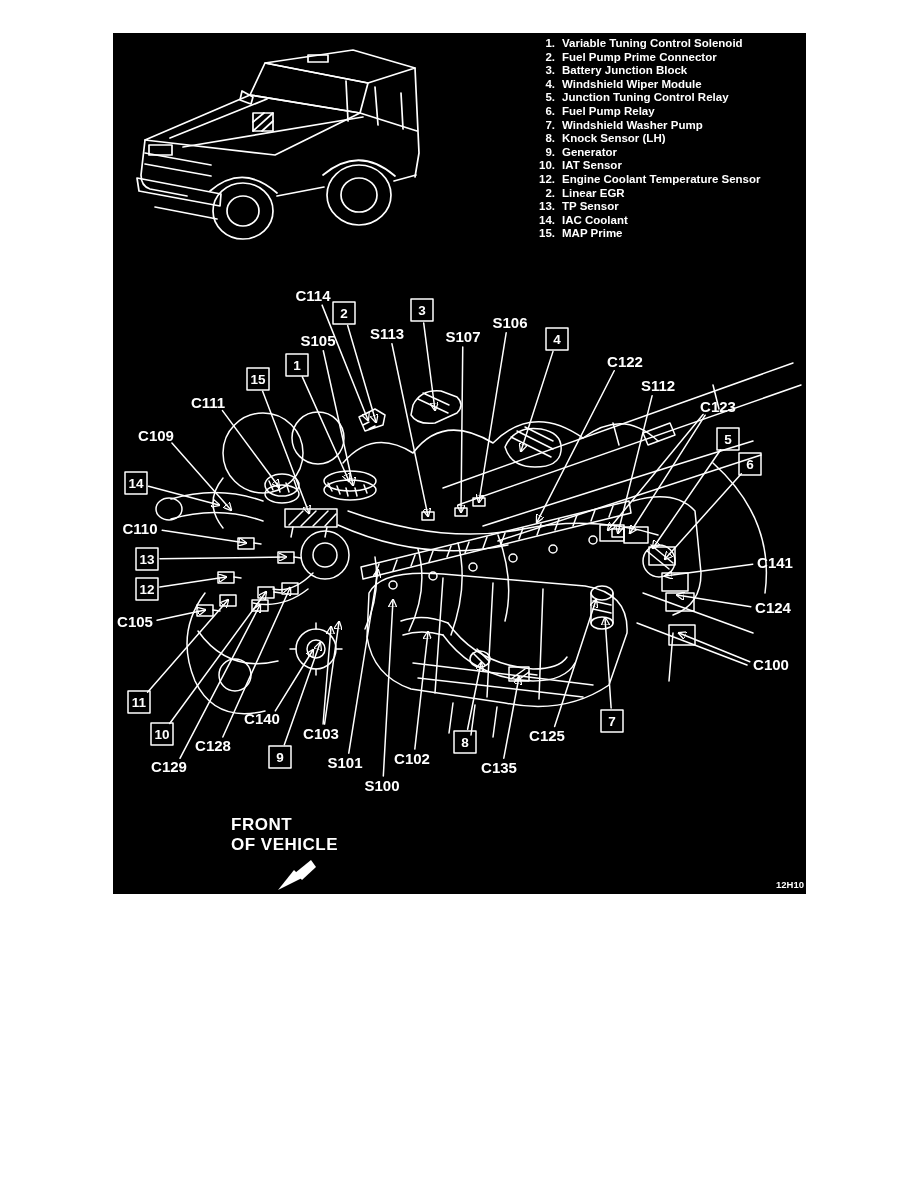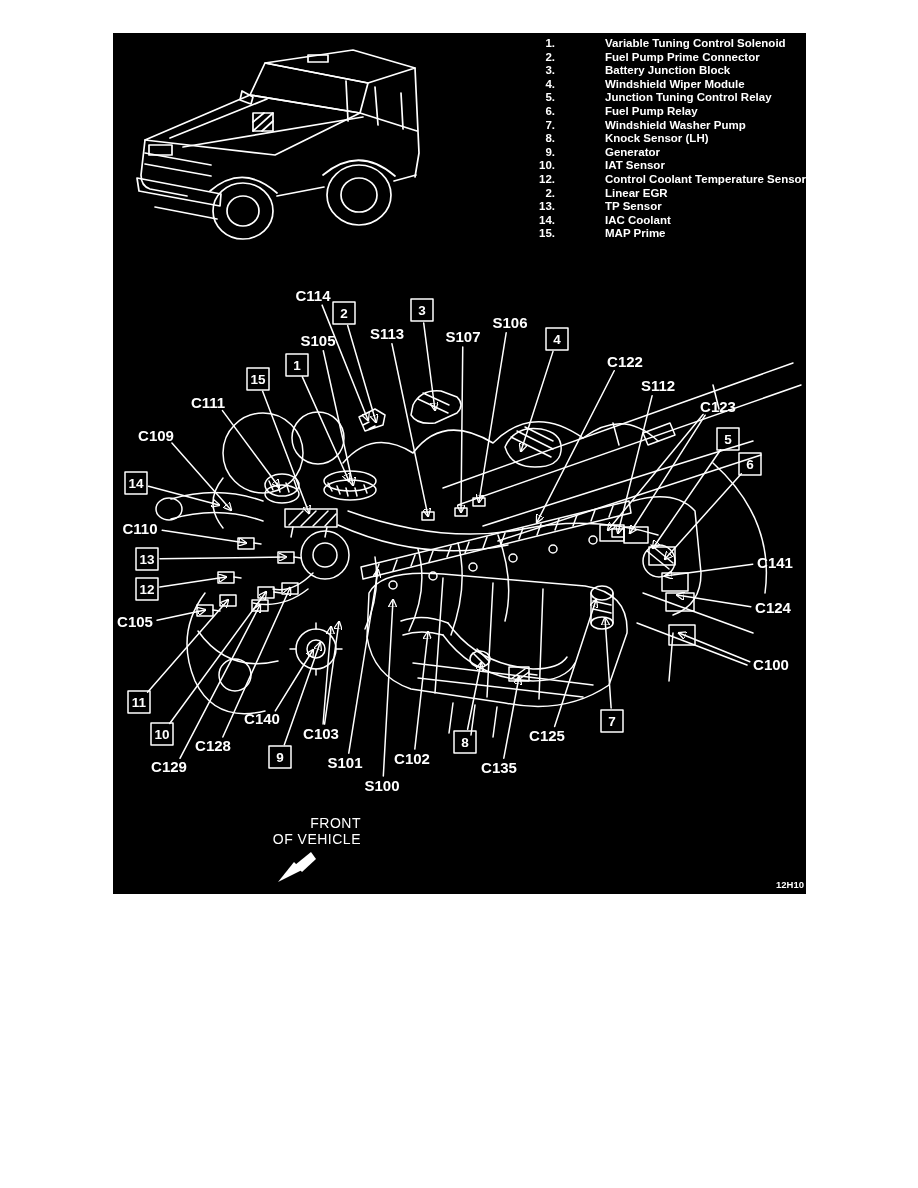--- a/index.html
+++ b/index.html
@@ -9,24 +9,24 @@
   }
   .panel{
     position:absolute;left:113px;top:33px;width:693px;height:861px;
     background:#000000;overflow:hidden;
   }
   .legend{
     position:absolute;left:416px;top:4px;width:272px;color:#fff;
   }
   .legend .row{display:flex;line-height:13.6px;font-size:11.5px;font-weight:bold;}
   .legend .num{width:26px;text-align:right;margin-right:7px;flex:none;}
-  .legend .lbl{white-space:nowrap;margin-left:43px;}
+  .legend .lbl{white-space:nowrap;}
   .front{
     position:absolute;left:118px;top:782px;width:130px;color:#fff;
-    font-size:14px;font-weight:normal;text-align:right;letter-spacing:.5px;
+    font-size:17px;font-weight:bold;text-align:left;letter-spacing:.5px;
   }
   .front .l1{display:block;}
   .figcode{
     position:absolute;right:2px;top:846px;color:#fff;font-size:9.5px;font-weight:bold;
   }
   svg{display:block;}
   .truck{position:absolute;left:12px;top:2px;}
   .art{position:absolute;left:0;top:0;}
   .art path,.art ellipse,.art circle,.art rect,.art line,.art polyline{
     fill:none;stroke:#ffffff;stroke-width:1.5;stroke-linecap:round;stroke-linejoin:round;
@@ -103,21 +103,21 @@
       <div class="row">
         <span class="num">9.</span>
         <span class="lbl">Generator</span>
       </div>
       <div class="row">
         <span class="num">10.</span>
         <span class="lbl">IAT Sensor</span>
       </div>
       <div class="row">
         <span class="num">12.</span>
-        <span class="lbl">Control Coolant Temperature Sensor</span>
+        <span class="lbl">Engine Coolant Temperature Sensor</span>
       </div>
       <div class="row">
         <span class="num">2.</span>
         <span class="lbl">Linear EGR</span>
       </div>
       <div class="row">
         <span class="num">13.</span>
         <span class="lbl">TP Sensor</span>
       </div>
       <div class="row">

